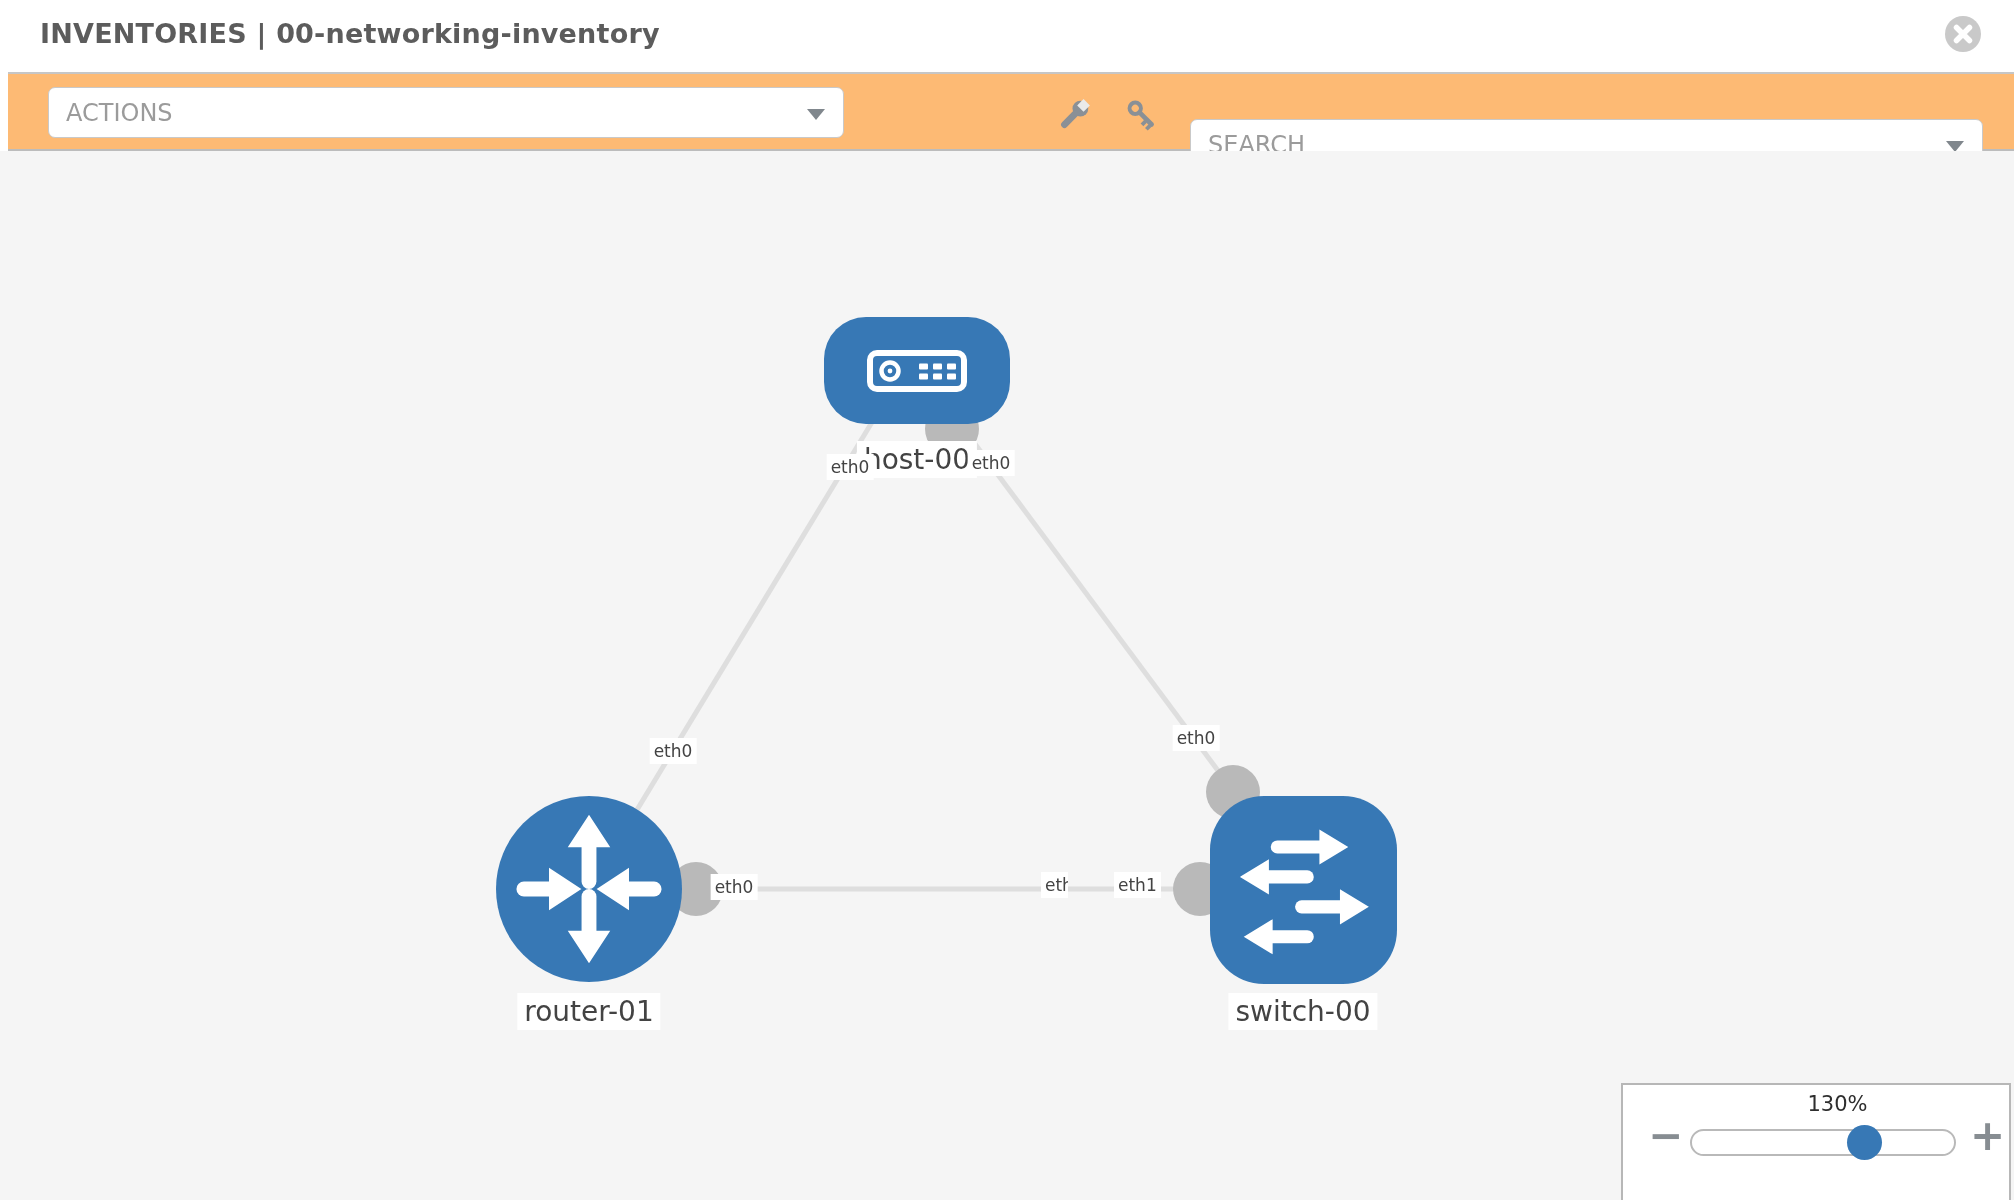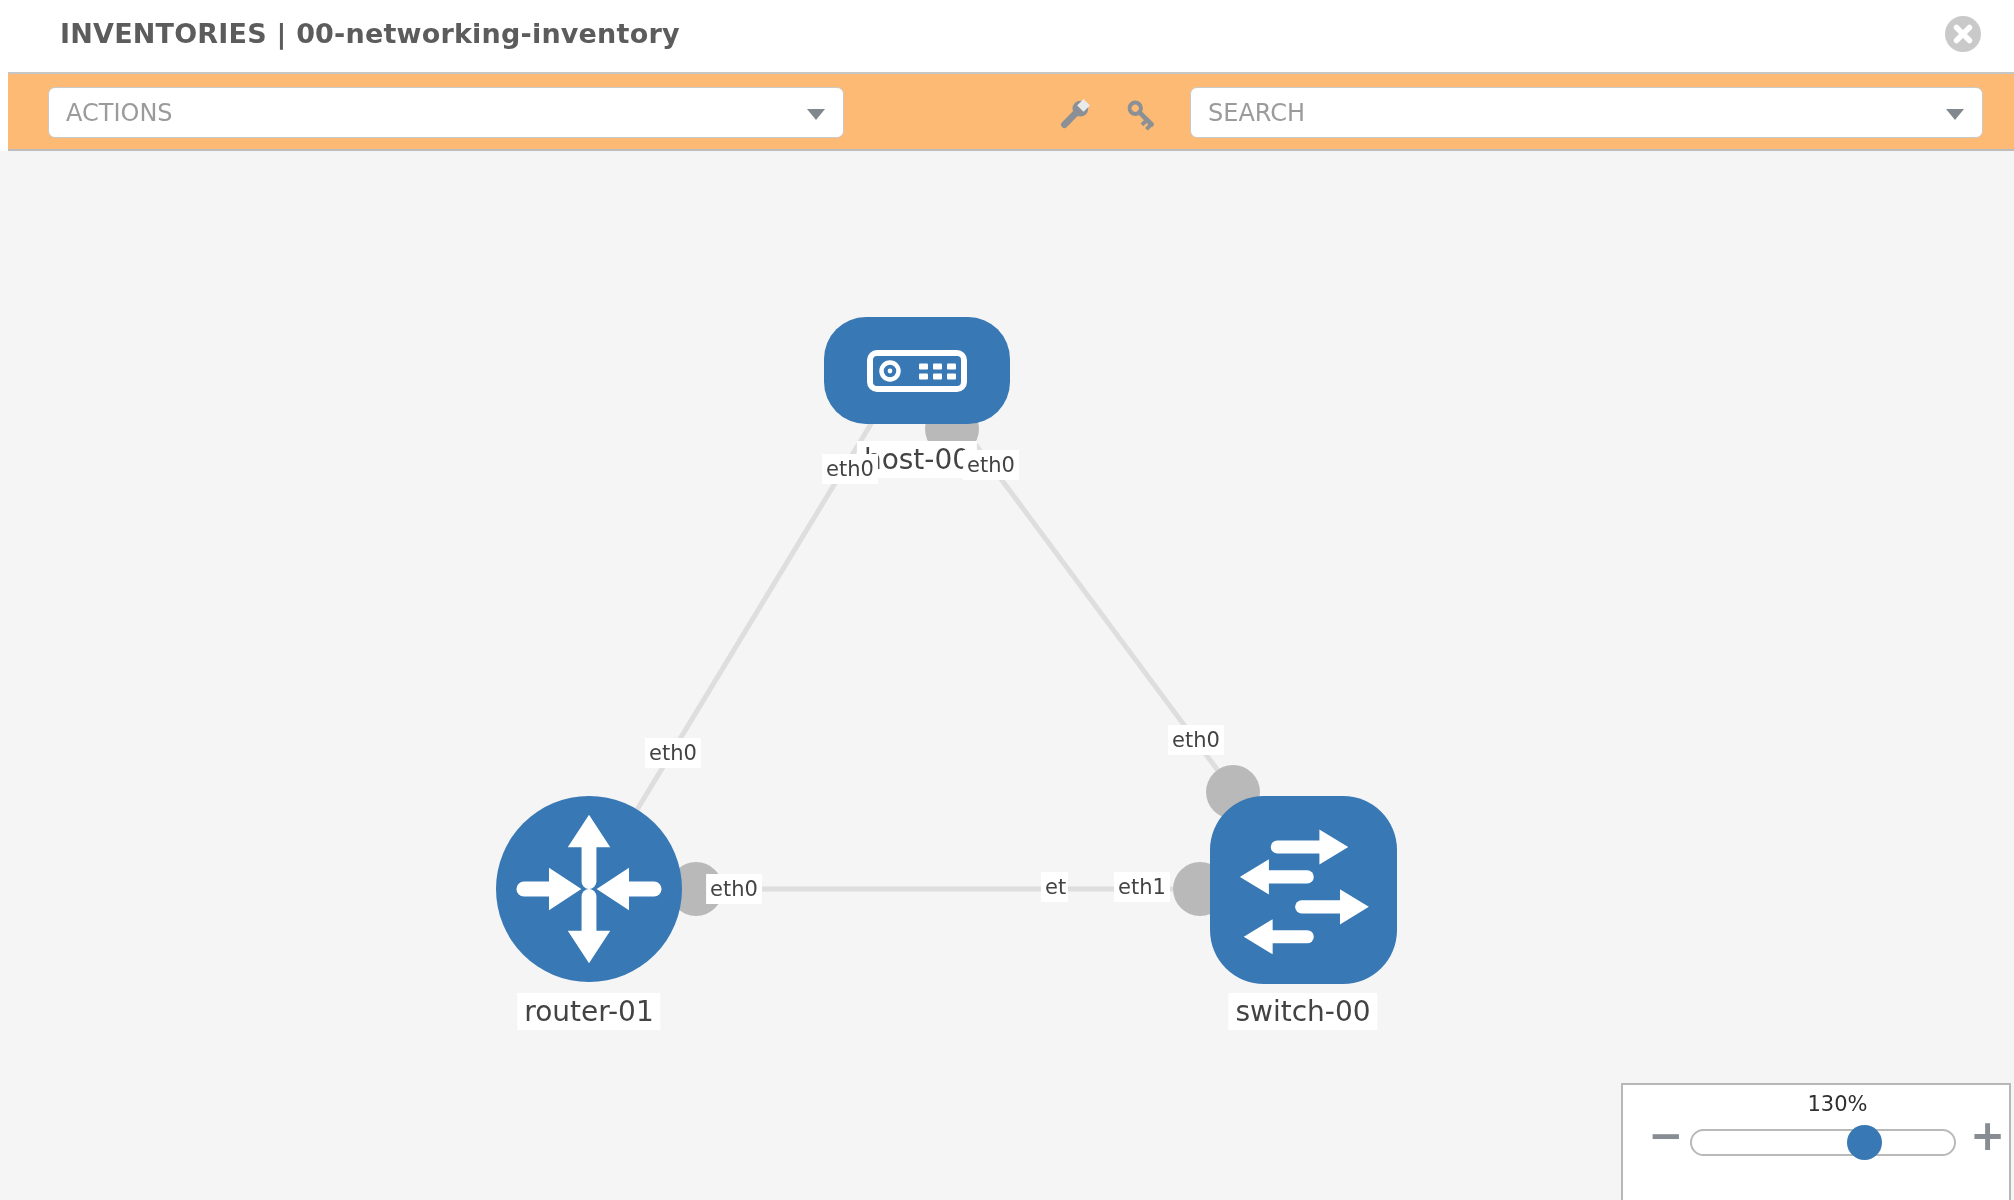--- a/index.html
+++ b/index.html
@@ -2,51 +2,51 @@
 <html><head>
 <meta charset="utf-8">
 <style>
   * { box-sizing: border-box; margin: 0; padding: 0; }
   html, body { width: 2014px; height: 1200px; overflow: hidden; background: #fff;
     font-family: "DejaVu Sans", "Liberation Sans", sans-serif; }
   .stage { position: absolute; top: 0; left: 0; width: 2014px; height: 1200px; }
 
   
   .header { position: absolute; top: 0; left: 0; width: 2014px; height: 72px; background: #ffffff; }
-  .page-title { position: absolute; left: 40px; top: 18px; font-size: 27px; font-weight: bold; color: #5c5c5c; letter-spacing: 0.2px; margin-left: 20px; }
+  .page-title { position: absolute; left: 40px; top: 18px; font-size: 27px; font-weight: bold; color: #5c5c5c; letter-spacing: 0.2px; }
   .close-btn { position: absolute; left: 1944px; top: 15px; width: 38px; height: 38px; cursor: pointer; }
 
   
   .toolbar { position: absolute; top: 72px; left: 8px; width: 2014px; height: 79px;
     background: #fdba74; border-top: 2px solid #c6c6c6; border-bottom: 2px solid #bcbcbc; }
   .dropdown { position: absolute; top: 13px; height: 51px; background: #fff;
     border: 1px solid #c9c9c9; border-radius: 7px; display: flex; align-items: center; }
   .dropdown .ph { font-size: 24px; color: #9b9b9b; padding-left: 17px; }
   .dd-actions { left: 40px;  width: 796px; }
-  .dd-search  { left: 1182px; width: 793px; }
+  .dd-search  { left: 1182px; width: 793px; margin-top: 32px; }
   .caret { position: absolute; right: 18px; top: 21px; width: 0; height: 0;
     border-left: 9px solid transparent; border-right: 9px solid transparent;
     border-top: 11px solid #80878d; }
   .tool-ico { position: absolute; top: 23px; width: 36px; height: 36px; cursor: pointer; }
   .ico-wrench { left: 1048px; }
   .ico-key    { left: 1116px; }
 
   
   .canvas { position: absolute; top: 151px; left: 0; width: 2014px; height: 1049px; background: #f5f5f5; }
   .net-svg { position: absolute; top: 0; left: 0; }
 
   .node { position: absolute; background: #3778b5; z-index: 3; cursor: pointer; }
   .node-host   { left: 824px;  top: 166px; width: 186px; height: 107px; border-radius: 42px; }
   .node-router { left: 496px;  top: 645px; width: 186px; height: 186px; border-radius: 50%; }
   .node-switch { left: 1210px; top: 645px; width: 187px; height: 188px; border-radius: 54px; }
   .node svg { position: absolute; left: 0; top: 0; width: 100%; height: 100%; }
 
   .chip { position: absolute; background: #ffffff; color: #434343; white-space: nowrap; z-index: 4; }
   .node-label { font-size: 28px; padding: 2px 7px; transform: translateX(-50%); }
-  .if-label   { font-size: 21px; padding: 3px 4px; transform: translateX(-50%); }
+  .if-label   { font-size: 17px; padding: 3px 4px; transform: translateX(-50%); }
   .if-label.anchored { transform: none; }
   .lbl-host    { left: 917px;  top: 290px; }
   .lbl-router  { left: 589px;  top: 842px; }
   .lbl-switch  { left: 1303px; top: 842px; }
   .if-host-l   { left: 850px;  top: 303px; }
   .if-host-r   { left: 991px;  top: 299px; }
   .if-hr-mid   { left: 673px;  top: 587px; }
   .if-hs-mid   { left: 1196px; top: 574px; }
   .if-rs-r     { left: 734px;  top: 723px; }
   .if-rs-hidden{ left: 1041px; top: 721px; width: 27px; overflow: hidden; z-index: 4; }

